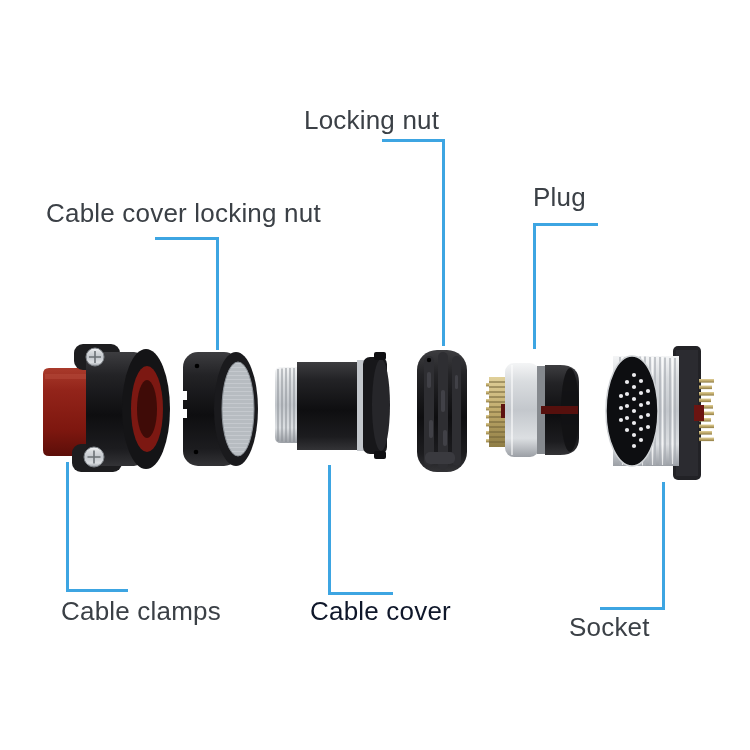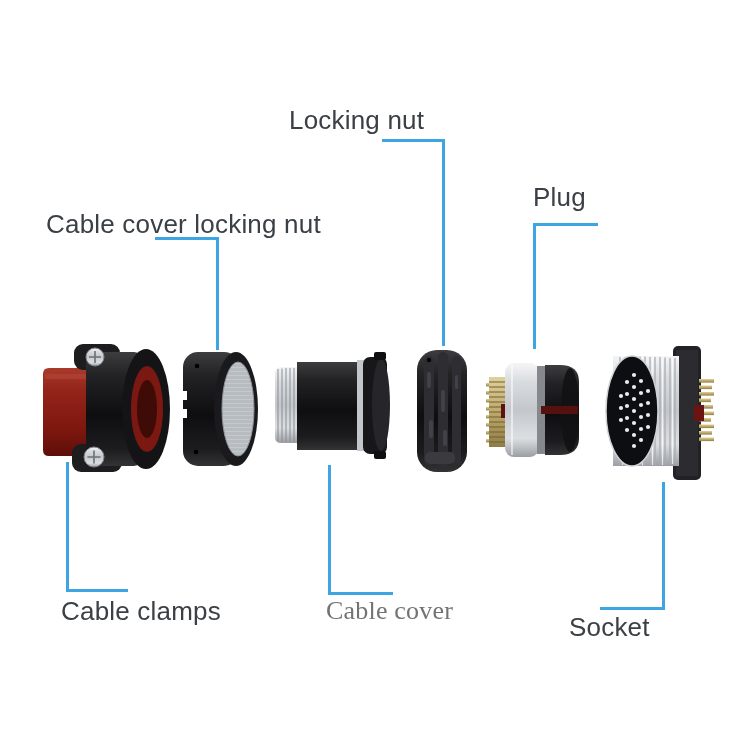--- a/index.html
+++ b/index.html
@@ -192,20 +192,20 @@
     </g>
   </svg>
 
   <div class="leader bt br" style="left: 155px; top: 237px; width: 61px; height: 110px; border-color: rgb(61, 165, 226);"></div>
   <div class="leader bt br" style="left: 382px; top: 139px; width: 60px; height: 204px; border-color: rgb(61, 165, 226);"></div>
   <div class="leader bt bl" style="left: 533px; top: 223px; width: 62px; height: 123px; border-color: rgb(61, 165, 226);"></div>
   <div class="leader bl bb" style="left: 66px; top: 462px; width: 59px; height: 127px; border-color: rgb(61, 165, 226);"></div>
   <div class="leader bl bb" style="left: 328px; top: 465px; width: 62px; height: 127px; border-color: rgb(61, 165, 226);"></div>
   <div class="leader br bb" style="left: 600px; top: 482px; width: 62px; height: 125px; border-color: rgb(61, 165, 226);"></div>
 
-  <div class="label" style="left: 289px; top: 105px; color: rgb(59, 64, 70); text-align: right;">Locking nut</div>
-  <div class="label" style="left: 46px; top: 198px; color: rgb(59, 64, 70); margin-top: 11px;">Cable cover locking nut</div>
+  <div class="label" style="left: 304px; top: 105px; color: rgb(59, 64, 70); text-align: right;">Locking nut</div>
+  <div class="label" style="left: 46px; top: 198px; color: rgb(59, 64, 70);">Cable cover locking nut</div>
   <div class="label" style="left: 533px; top: 182px; color: rgb(59, 64, 70);">Plug</div>
   <div class="label" style="left: 61px; top: 596px; color: rgb(59, 64, 70);">Cable clamps</div>
-  <div class="label" style="left: 326px; top: 596px; color: #737373; font-family: Liberation Serif, serif;">Cable cover</div>
+  <div class="label" style="left: 310px; top: 596px; color: #0f172a;">Cable cover</div>
   <div class="label" style="left: 569px; top: 612px; color: rgb(59, 64, 70);">Socket</div>
 
 </div>
 
 </body></html>

